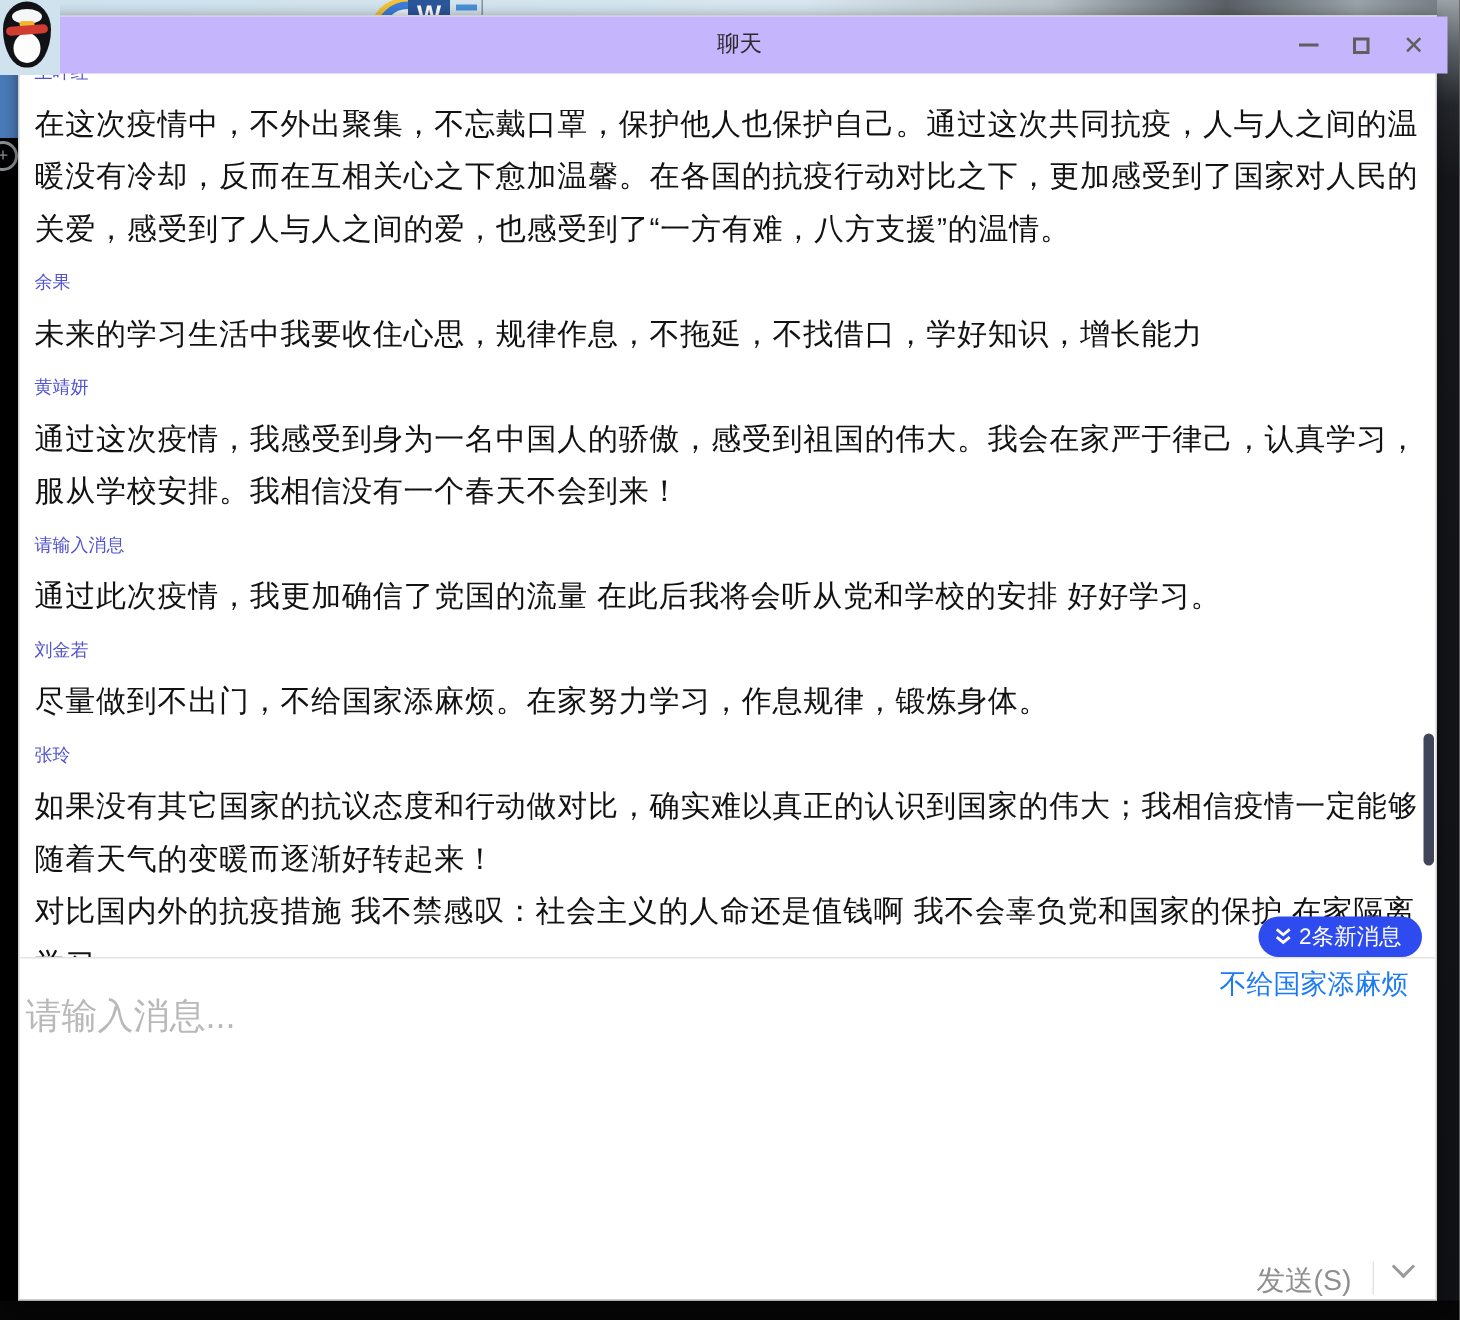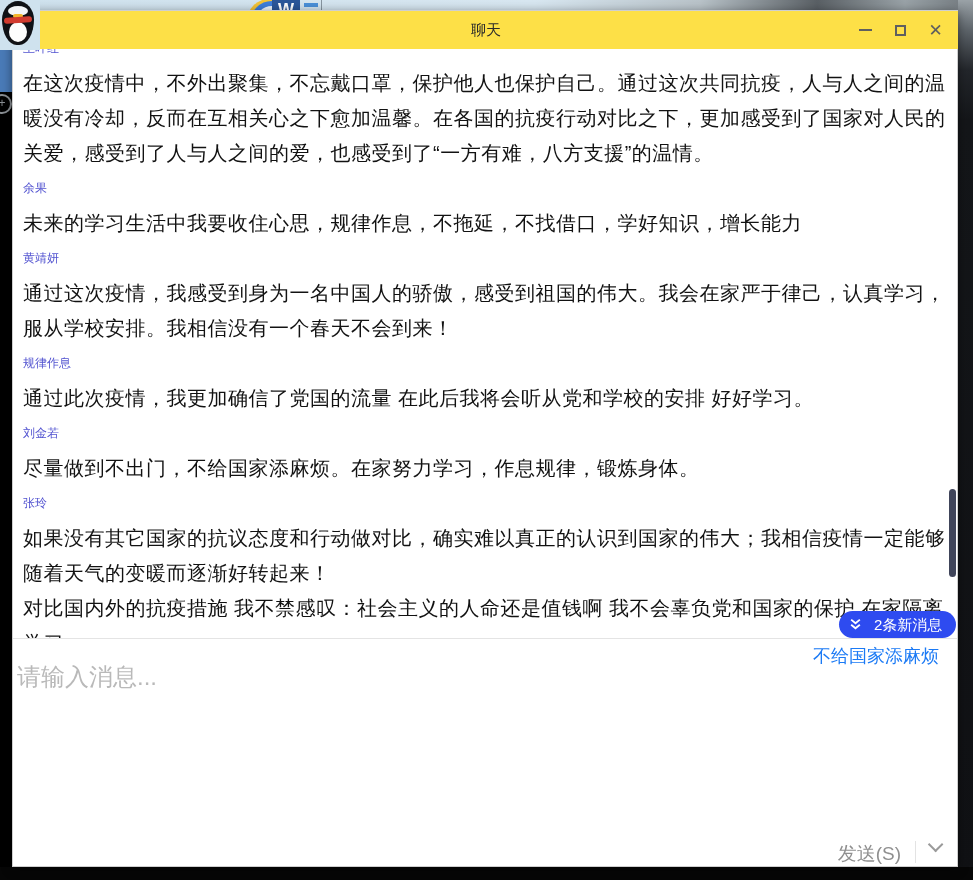--- a/index.html
+++ b/index.html
@@ -35,42 +35,42 @@
     border-radius:50%;}
   .qq-face{position:absolute;left:8px;top:6px;width:20px;height:10px;background:#f4f6f8;
     border-radius:50%;}
   .qq-scarf{position:absolute;left:4px;top:17px;width:28px;height:6px;background:#d23b2f;
     border-radius:3px;transform:rotate(-4deg);}
   .qq-beak{position:absolute;left:13px;top:14px;width:10px;height:4px;background:#f2b52c;border-radius:2px;}
 
   
   .window{position:absolute;left:12px;top:10px;width:946px;height:857px;background:#ffffff;
     border:1px solid #cfcfcf;box-sizing:border-box;box-shadow:0 2px 10px rgba(0,0,0,.45);}
-  .titlebar{position:absolute;left:1px;top:0;width:100%;height:38px;background:#fde047;}
+  .titlebar{position:absolute;left:8px;top:0;width:100%;height:38px;background:#c4b5fd;}
   .win-title{position:absolute;left:0;right:0;top:0;height:38px;line-height:38px;text-align:center;
     font-size:15px;color:#2b2b2b;}
   .win-controls{position:absolute;right:5px;top:0;height:38px;display:flex;align-items:center;}
   .win-btn{width:29px;height:30px;margin:0 3px;display:flex;align-items:center;justify-content:center;cursor:default;}
   .glyph-min{width:13px;height:2px;background:#5f5f5f;}
   .glyph-max{width:11px;height:11px;border:2px solid #5f5f5f;box-sizing:border-box;}
   .glyph-close{font-size:17px;color:#5f5f5f;line-height:17px;}
 
   
   .chat-viewport{position:absolute;left:0;top:38px;width:944px;height:589px;overflow:hidden;}
   .chat-content{position:relative;margin-top:-18px;padding:0 8px 0 10px;}
   .msg-name{font-size:12px;line-height:35px;color:#5253d0;white-space:nowrap;}
   .msg-text{font-size:20px;line-height:35px;color:#121212;letter-spacing:0.5px;}
 
   .scroll-thumb{position:absolute;left:936px;top:478px;width:7px;height:88px;background:#40455a;
     border-radius:4px;}
 
   
   .new-msg-btn{position:absolute;left:826px;top:600px;height:27px;padding:0 14px 0 10px;
     background:#2e4bf0;border-radius:14px;color:#fff;font-size:15px;line-height:27px;
-    display:flex;align-items:center;gap:12px;cursor:pointer;z-index:5;}
+    display:flex;align-items:center;gap:4px;cursor:pointer;z-index:5;}
   .merge-link{position:absolute;right:18px;top:633px;font-size:18px;color:#1b7af5;cursor:pointer;z-index:5;}
 
   
   .hdivider{position:absolute;left:0;top:627px;width:100%;height:1px;background:#e4e4e4;}
   .composer{position:absolute;left:0;top:628px;width:100%;height:228px;}
   .composer textarea{position:absolute;left:2px;top:20px;width:700px;height:160px;border:none;
     outline:none;resize:none;font-family:"Liberation Sans","DejaVu Sans",sans-serif;
     font-size:24px;color:#333;background:transparent;}
   .composer textarea::placeholder{color:#b9b9b9;}
   .send-row{position:absolute;right:18px;top:202px;display:flex;height:30px;}
@@ -132,21 +132,21 @@
         </div>
         <div class="msg">
           <div class="msg-name">余果</div>
           <div class="msg-text">未来的学习生活中我要收住心思，规律作息，不拖延，不找借口，学好知识，增长能力</div>
         </div>
         <div class="msg">
           <div class="msg-name">黄靖妍</div>
           <div class="msg-text">通过这次疫情，我感受到身为一名中国人的骄傲，感受到祖国的伟大。我会在家严于律己，认真学习，服从学校安排。我相信没有一个春天不会到来！</div>
         </div>
         <div class="msg">
-          <div class="msg-name">规律作息</div>
+          <div class="msg-name">请输入消息</div>
           <div class="msg-text">通过此次疫情，我更加确信了党国的流量 在此后我将会听从党和学校的安排 好好学习。</div>
         </div>
         <div class="msg">
           <div class="msg-name">刘金若</div>
           <div class="msg-text">尽量做到不出门，不给国家添麻烦。在家努力学习，作息规律，锻炼身体。</div>
         </div>
         <div class="msg">
           <div class="msg-name">张玲</div>
           <div class="msg-text">如果没有其它国家的抗议态度和行动做对比，确实难以真正的认识到国家的伟大；我相信疫情一定能够随着天气的变暖而逐渐好转起来！</div>
         </div>

